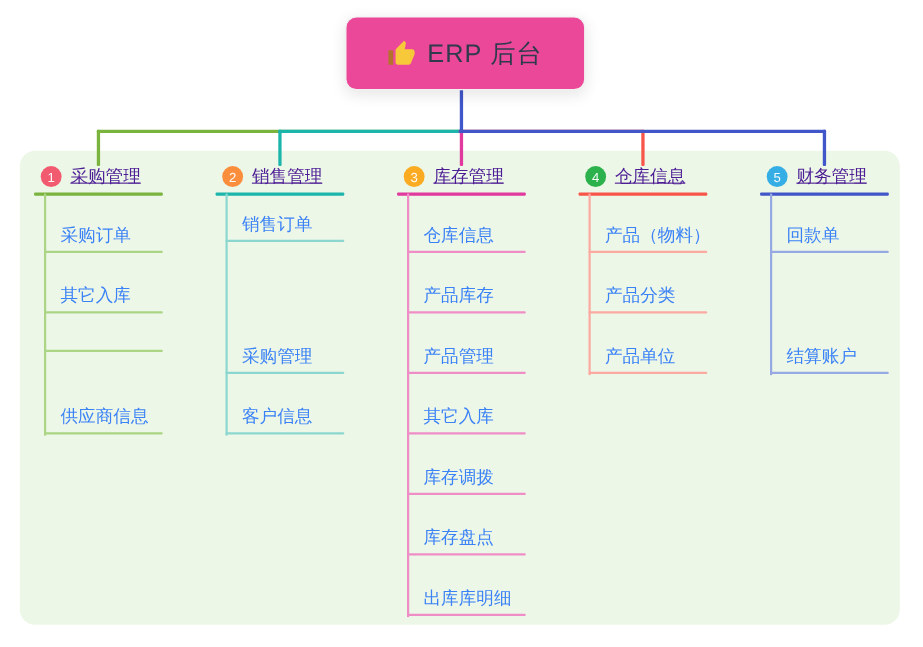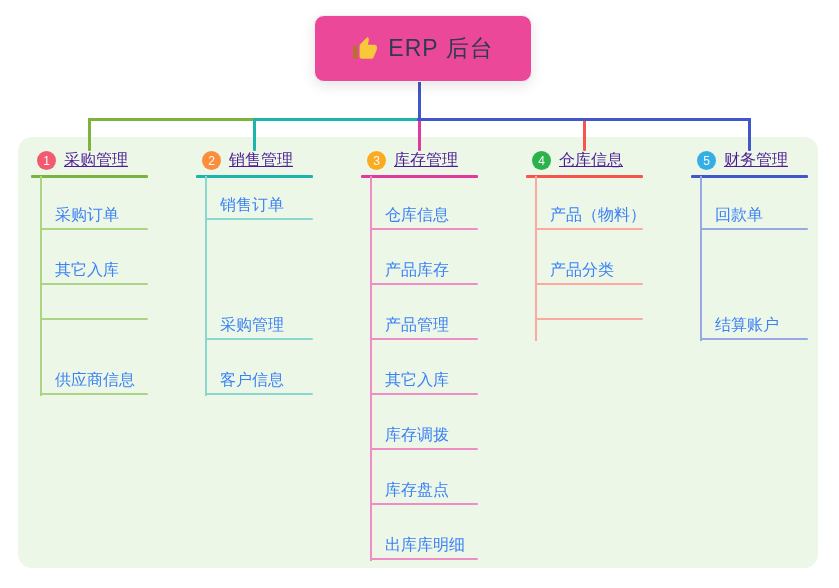--- a/index.html
+++ b/index.html
@@ -154,20 +154,21 @@
     <div class="spine" style="height: 165px; background: rgb(251, 169, 161);"></div>
     <div class="kid" style="top:57px">
         <div class="txt">产品（物料）</div>
         <div class="kline" style="background: rgb(251, 169, 161);"></div>
       </div>
     <div class="kid" style="top:112px">
         <div class="txt">产品分类</div>
         <div class="kline" style="background: rgb(251, 169, 161);"></div>
       </div>
     <div class="kid" style="top:167px">
+        <div class="txt">产品单位</div>
         <div class="kline" style="background: rgb(251, 169, 161);"></div>
       </div>
   </div>
 
   <div class="branch" style="left:691px">
     <div class="hdr">
       <span class="badge" style="background: rgb(53, 174, 229);">5</span>
       <span class="hlbl">财务管理</span>
     </div>
     <div class="hdr-line" style="background: rgb(65, 86, 200);"></div>

